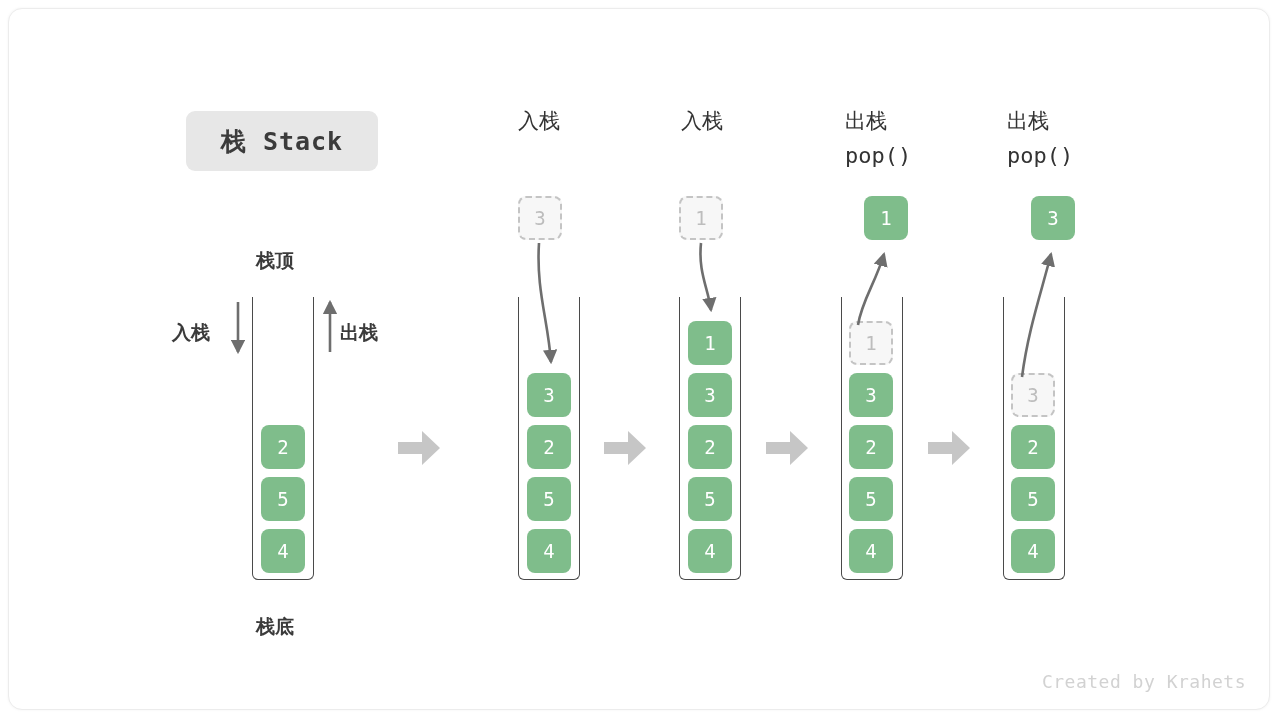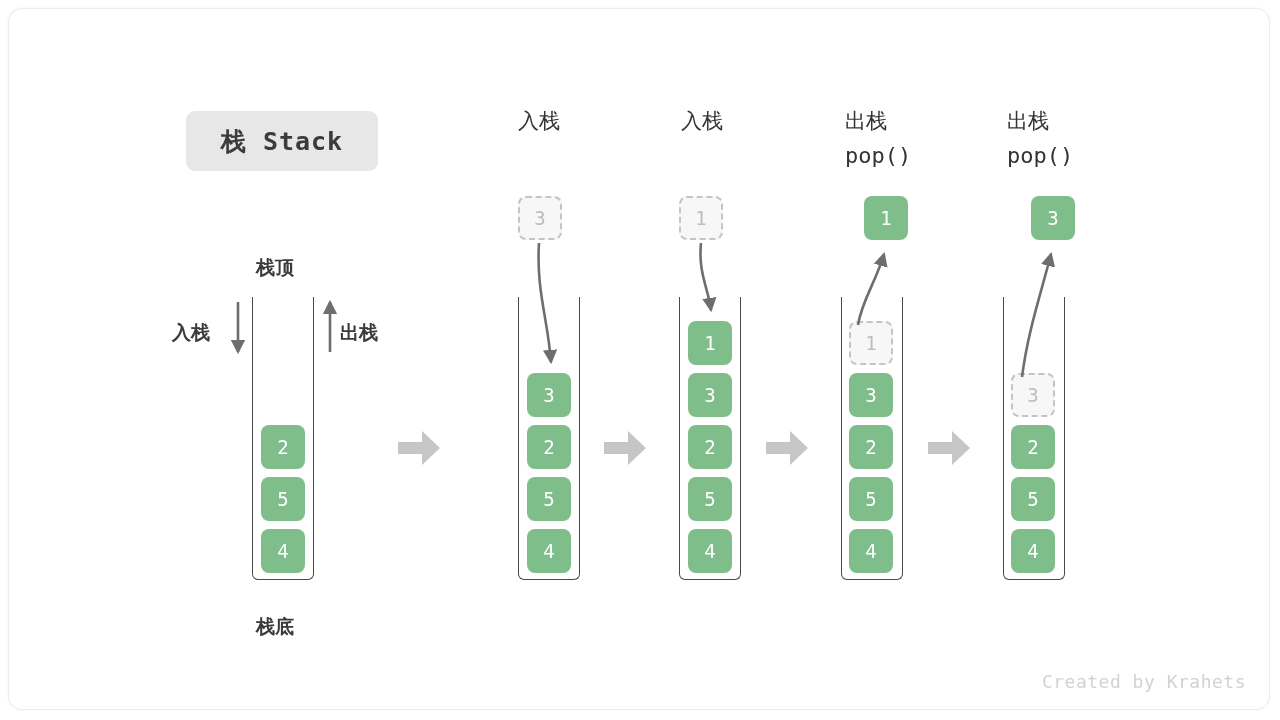--- a/index.html
+++ b/index.html
@@ -43,21 +43,21 @@
 
   
   .cn-label {
     position: absolute;
     font-size: 19px;
     font-weight: 700;
     color: #3b3b3b;
     white-space: nowrap;
     font-family: "DejaVu Sans", "Liberation Sans", sans-serif;
   }
-  #label-top   { left: 256px; top: 255px; text-align: center; }
+  #label-top   { left: 256px; top: 248px; text-align: center; }
   #label-bottom{ left: 256px; top: 614px; }
   #label-push  { left: 172px; top: 320px; }
   #label-pop   { left: 340px; top: 320px; }
 
   
   .col-head {
     position: absolute;
     top: 106px;
     width: 180px;
     text-align: left;

